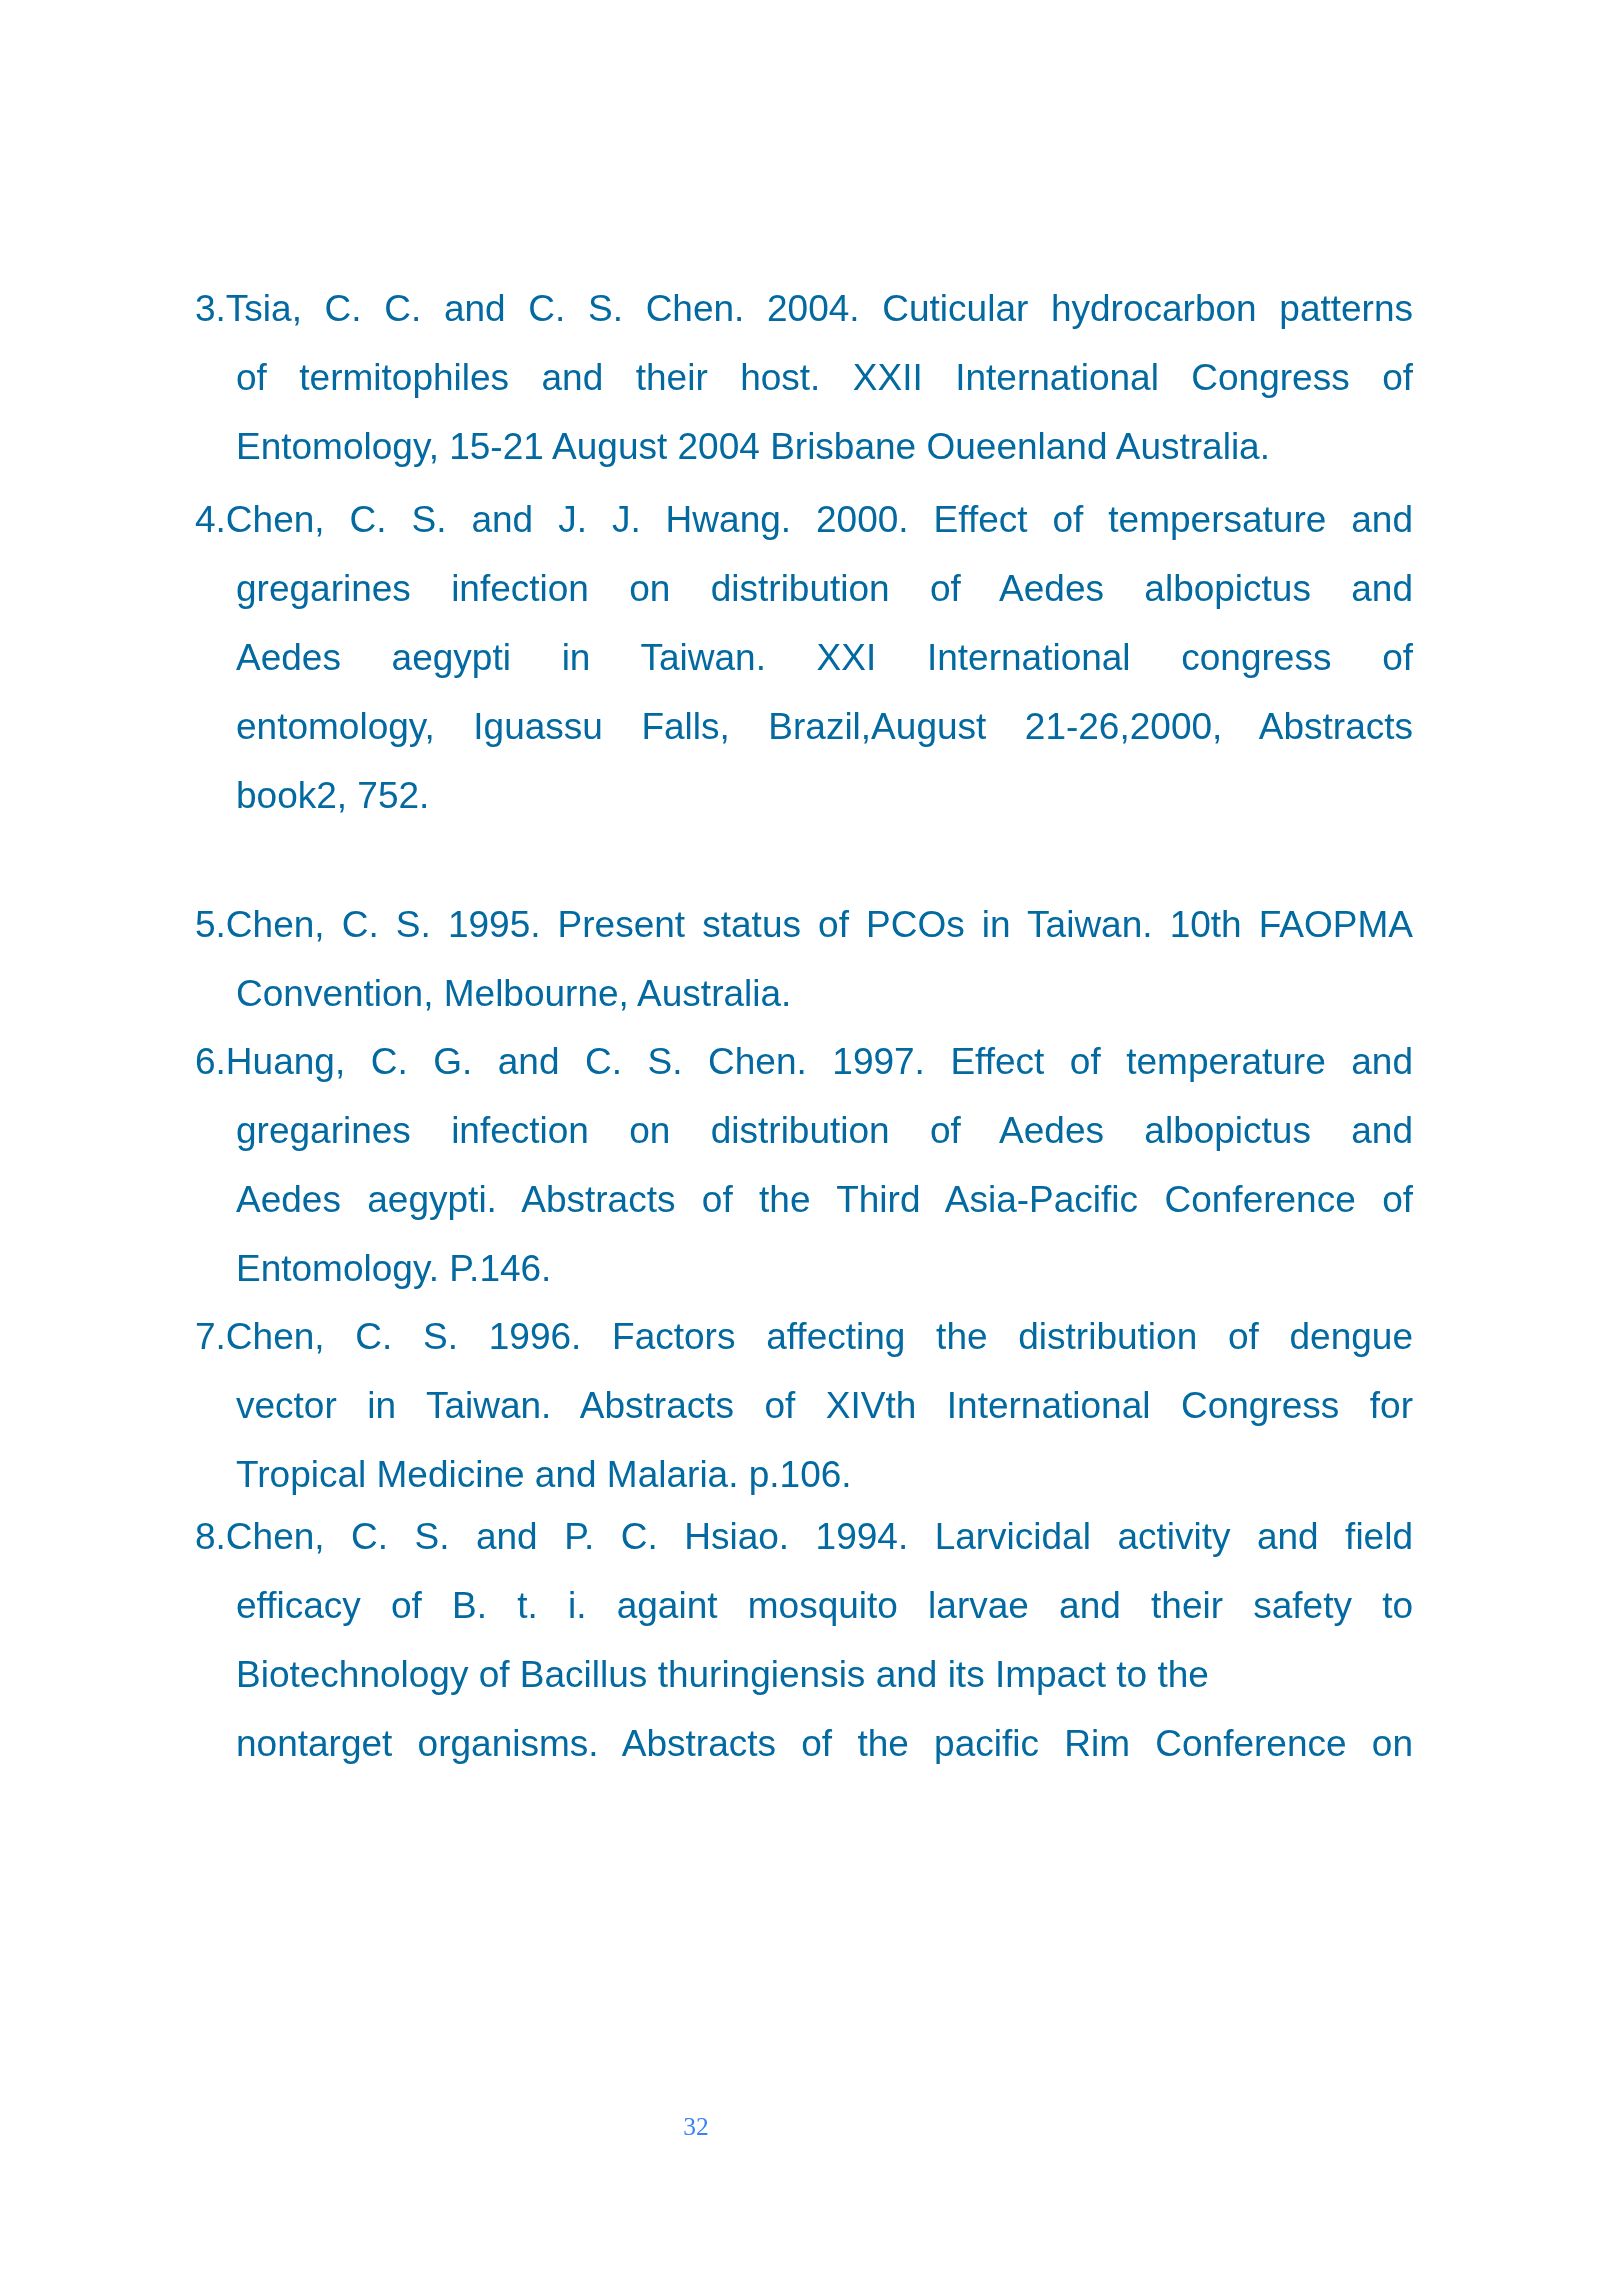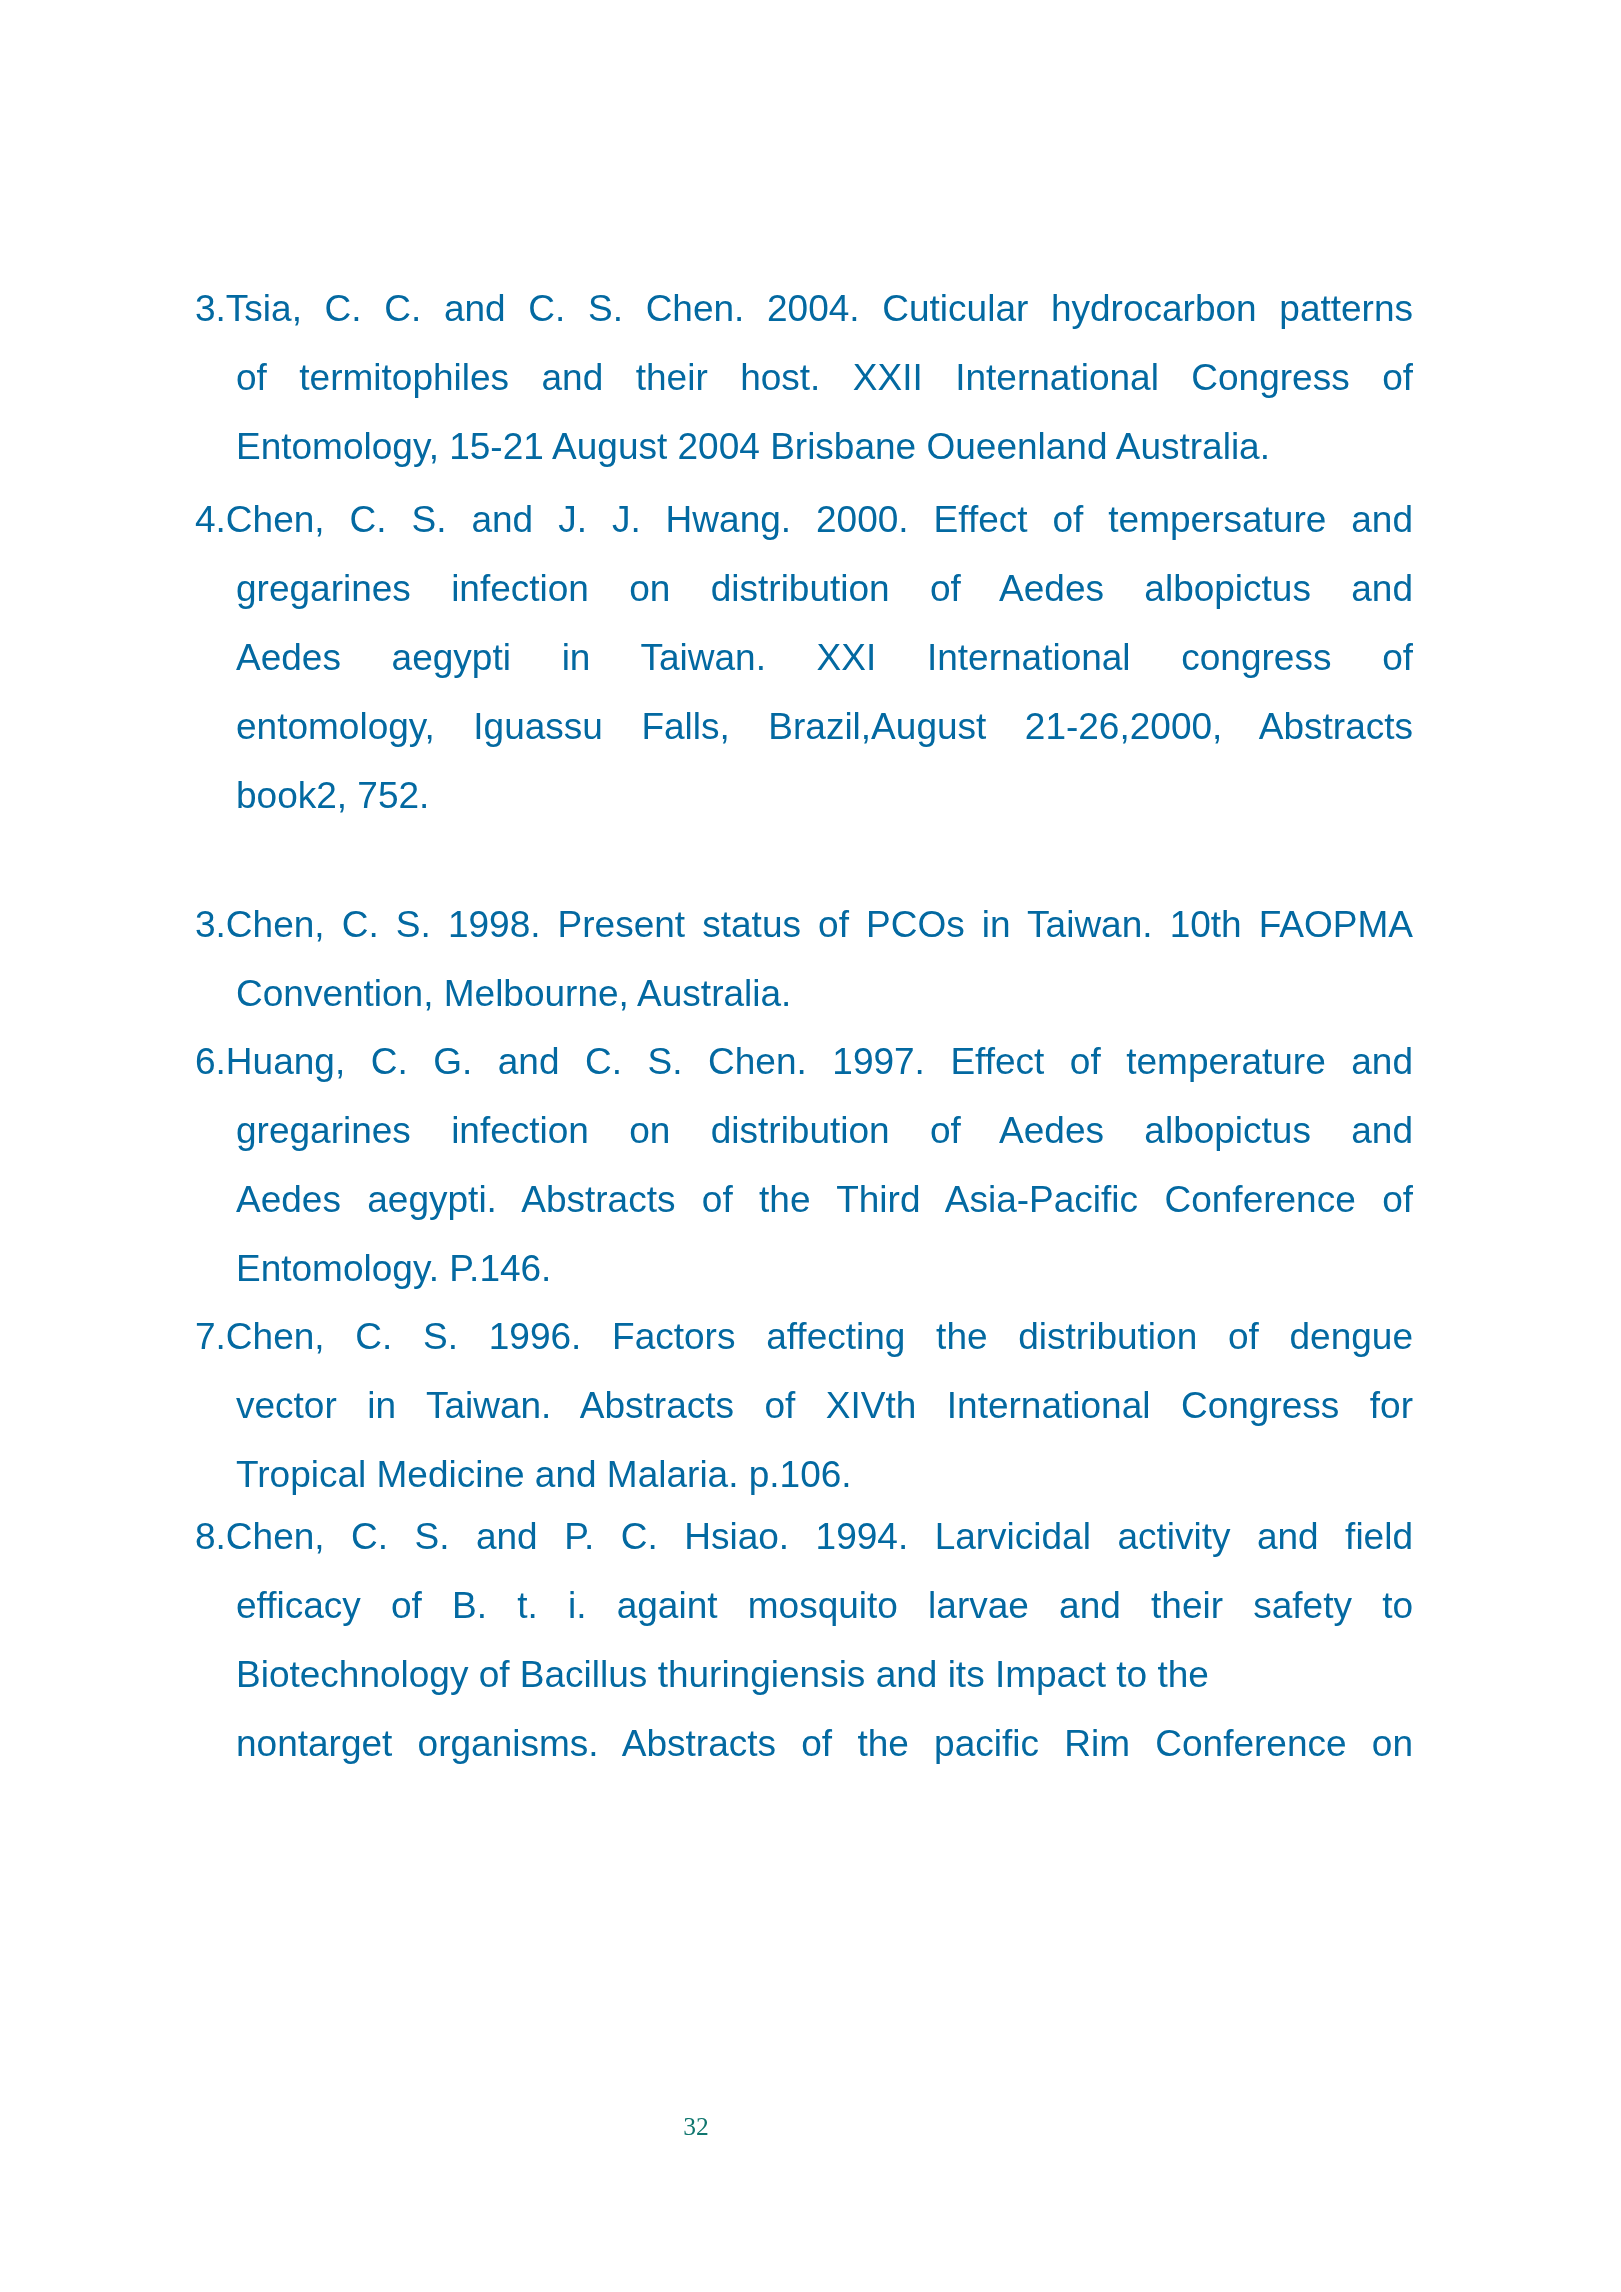--- a/index.html
+++ b/index.html
@@ -16,21 +16,21 @@
     text-align: justify;
     text-align-last: justify;
     overflow: visible;
   }
   .line.cont { margin-left: 41px; }
   .line.last { text-align-last: left; }
   .pagenum {
     position: absolute; left: 0; width: 1392px; top: 2112px;
     text-align: center;
     font-family: "Liberation Serif", serif;
-    font-size: 25.5px; color: #0f766e;
+    font-size: 25.5px; color: #3b82f6;
   }
 </style>
 </head>
 <body>
 
 <div class="page">
 
   <div class="ref" style="top:274px;">
     <div class="line" style="white-space: normal; width: 1218px; overflow: hidden;">3.Tsia, C. C. and   C. S. Chen. 2004. Cuticular hydrocarbon patterns</div>
     <div class="line cont" style="white-space: normal; width: 1177px; overflow: hidden;">of termitophiles and their host. XXII International Congress of</div>
@@ -39,21 +39,21 @@
 
   <div class="ref" style="top:485px;">
     <div class="line" style="white-space: normal; width: 1218px; overflow: hidden;">4.Chen, C. S. and J. J. Hwang. 2000. Effect of tempersature and</div>
     <div class="line cont" style="white-space: normal; width: 1177px; overflow: hidden;">gregarines infection on distribution of Aedes albopictus and</div>
     <div class="line cont" style="white-space: normal; width: 1177px; overflow: hidden;">Aedes aegypti in Taiwan. XXI International congress of</div>
     <div class="line cont" style="white-space: normal; width: 1177px; overflow: hidden;">entomology, Iguassu Falls, Brazil,August 21-26,2000, Abstracts</div>
     <div class="line cont last" style="white-space: normal; width: 1177px; overflow: hidden;">book2, 752.</div>
   </div>
 
   <div class="ref" style="top:890px;">
-    <div class="line" style="white-space: normal; width: 1218px; overflow: hidden;">3.Chen, C. S. 1998. Present status of PCOs in Taiwan. 10th FAOPMA</div>
+    <div class="line" style="white-space: normal; width: 1218px; overflow: hidden;">5.Chen, C. S. 1995. Present status of PCOs in Taiwan. 10th FAOPMA</div>
     <div class="line cont last" style="white-space: normal; width: 1177px; overflow: hidden;">Convention, Melbourne, Australia.</div>
   </div>
 
   <div class="ref" style="top:1027px;">
     <div class="line" style="white-space: normal; width: 1218px; overflow: hidden;">6.Huang, C. G. and C. S. Chen. 1997. Effect of temperature and</div>
     <div class="line cont" style="white-space: normal; width: 1177px; overflow: hidden;">gregarines infection on distribution of Aedes albopictus and</div>
     <div class="line cont" style="white-space: normal; width: 1177px; overflow: hidden;">Aedes aegypti. Abstracts of the Third Asia-Pacific Conference of</div>
     <div class="line cont last" style="white-space: normal; width: 1177px; overflow: hidden;">Entomology. P.146.</div>
   </div>
 

